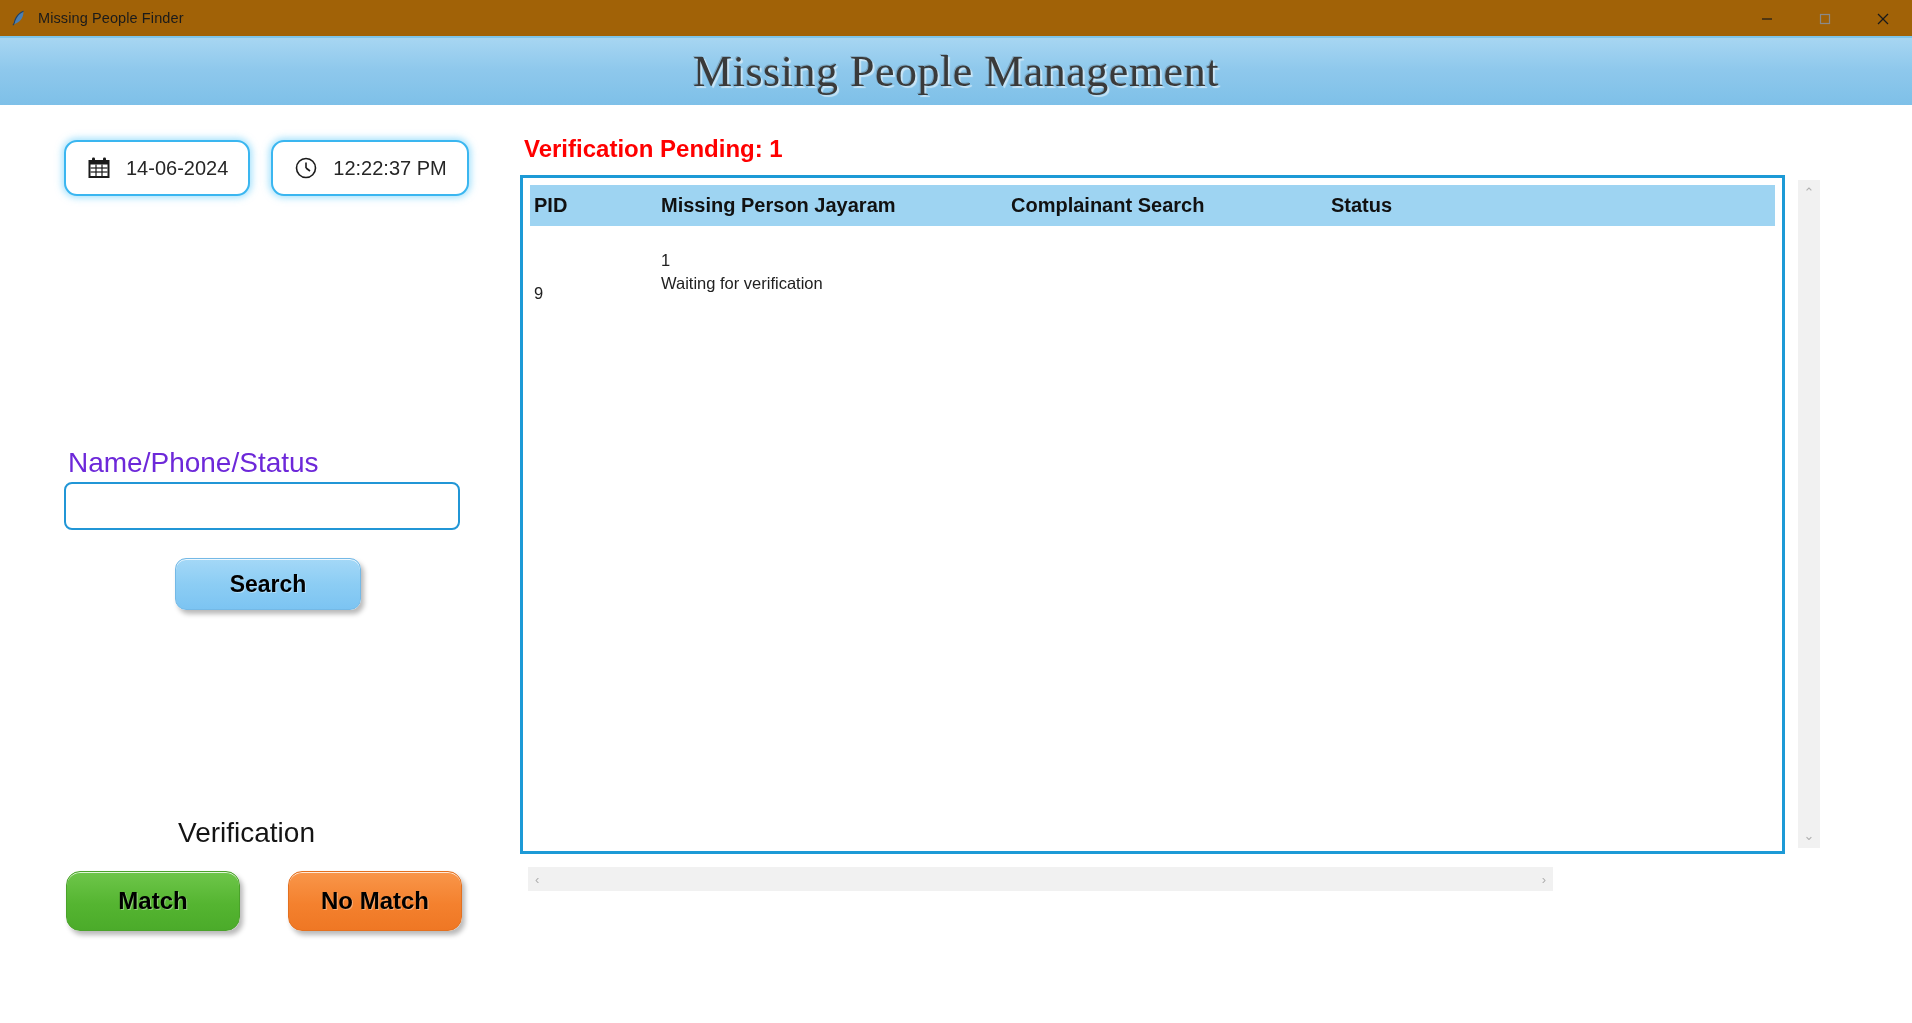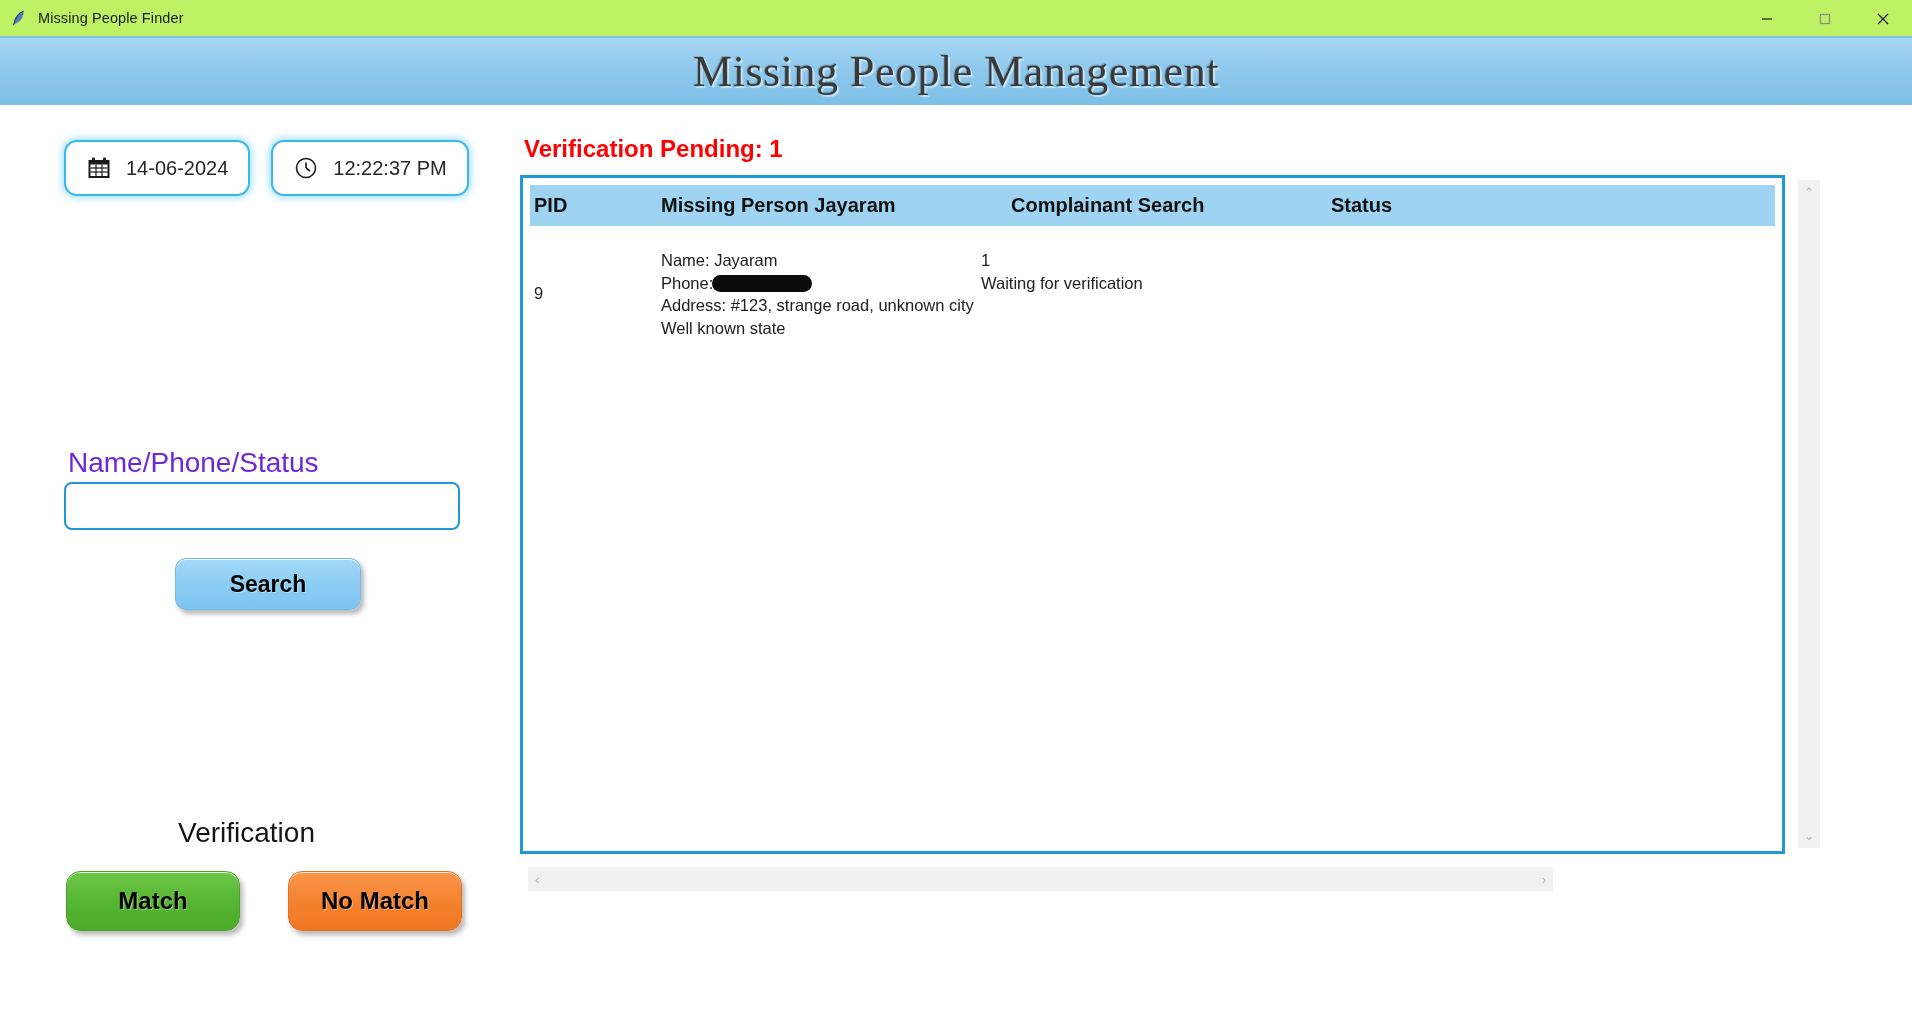--- a/index.html
+++ b/index.html
@@ -12,21 +12,21 @@
     background: #ffffff;
     font-family: "Liberation Sans", sans-serif;
     overflow: hidden;
     position: relative;
   }
 
   
   .titlebar {
     height: 38px;
     width: 100%;
-    background: #bef264;
+    background: #a16207;
     border-bottom: 2px solid #7ec5ea;
     display: flex;
     align-items: center;
     box-sizing: border-box;
     position: relative;
   }
   .title-left {
     display: flex;
     align-items: center;
     gap: 10px;
@@ -405,28 +405,20 @@
         <div class="th col-missing">Missing Person Jayaram</div>
         <div class="th col-complainant">Complainant Search</div>
         <div class="th col-status">Status</div>
       </div>
 
       <div class="table-body">
         <div class="table-row">
           <div class="td col-pid td-pid">9</div>
 
 
-          <div class="td col-complainant cell-lines">
-            <div>Name: Jayaram</div>
-            <div>
-              <span>Phone:</span><span class="redact"></span>
-            </div>
-            <div>Address: #123, strange road, unknown city</div>
-            <div>Well known state</div>
-          </div>
 
           <div class="td col-status cell-lines">
             <div>1</div>
             <div>Waiting for verification</div>
           </div>
         </div>
       </div>
     </div>
 
     <div class="vscroll">

